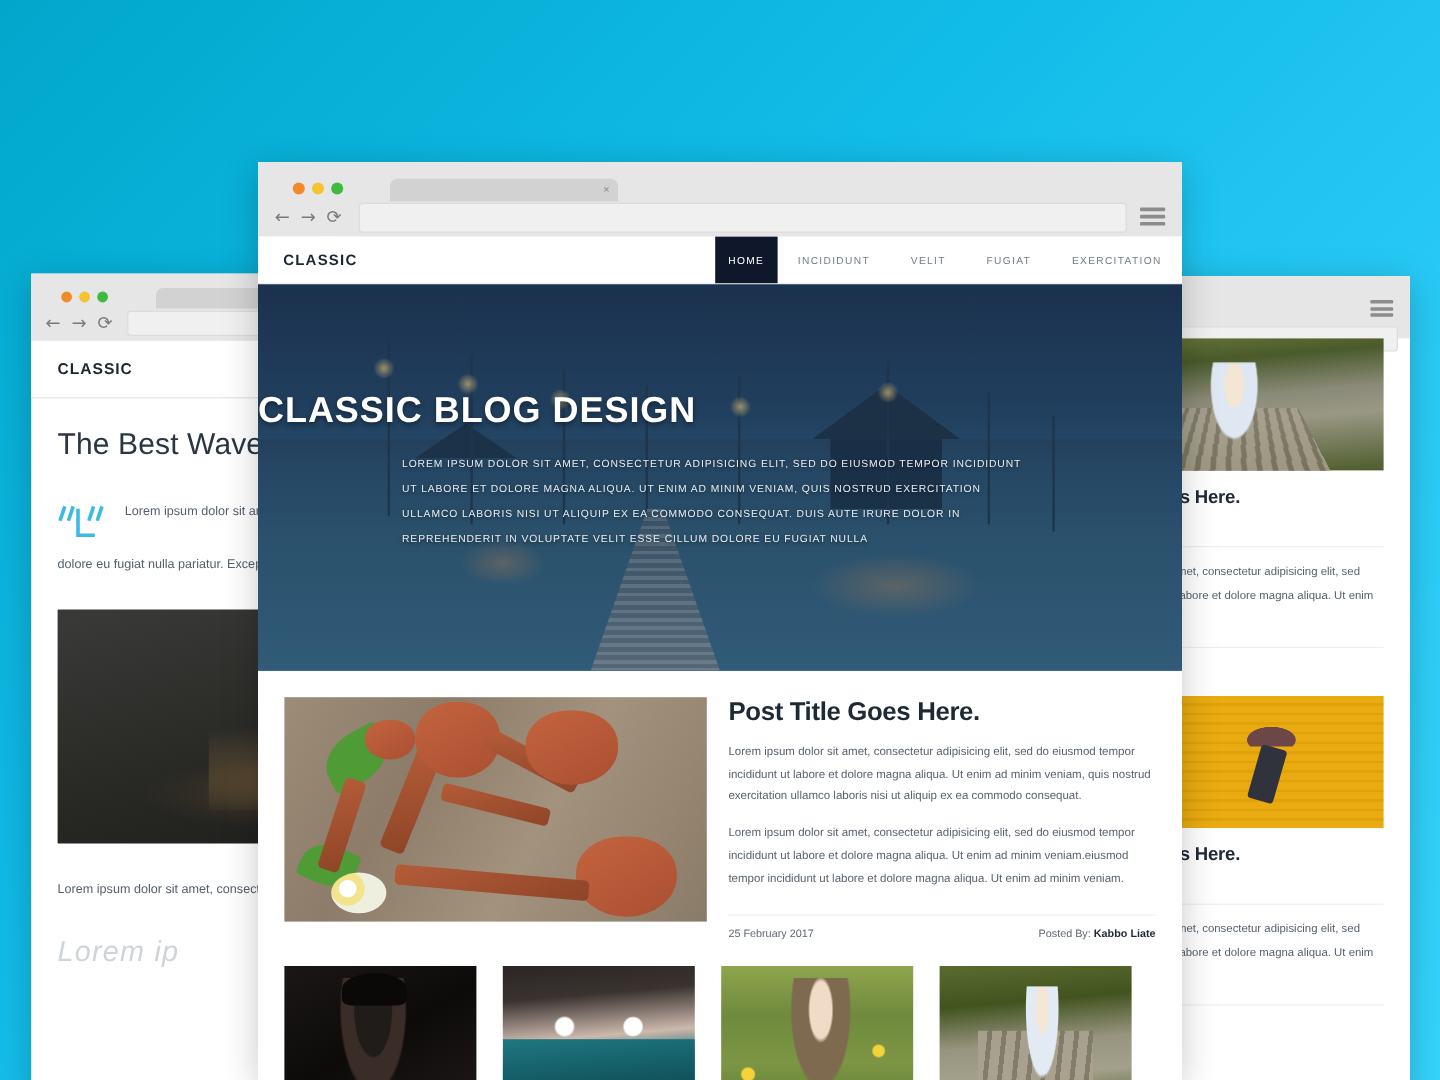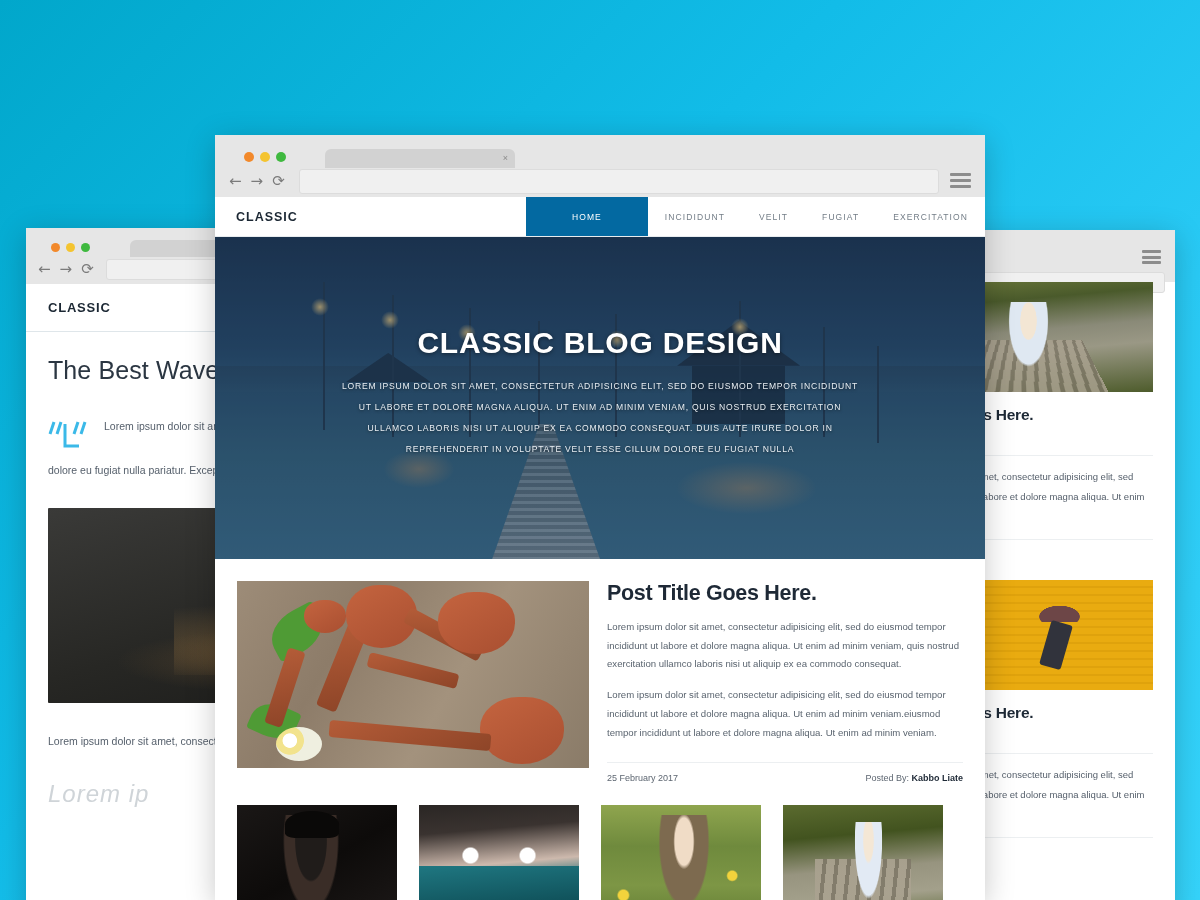--- a/index.html
+++ b/index.html
@@ -107,21 +107,21 @@
   #win-main .urlbar { height: 25px; margin-right: 34px; }
   #win-main .burger { position: absolute; right: 14px; top: 38px; width: 21px; height: 15px; }
   #win-main .burger i { height: 3px; }
 
   .mw-nav { height: 40px; background: #fff; display: flex; align-items: stretch; border-bottom: 1px solid #e8ecef; }
   .mw-brand { display: flex; align-items: center; padding-left: 21px; font-size: 12.5px; font-weight: bold;
               letter-spacing: 1px; color: #1b2733; flex: 1; }
   .mw-menu { display: flex; align-items: stretch; }
   .mw-item { display: flex; align-items: center; padding: 0 17px; font-size: 8.5px; letter-spacing: 1.1px;
              color: #737d87; }
-  .mw-item.active { background: #0369a1; color: #fff; padding: 0 46px; }
+  .mw-item.active { background: #0f172a; color: #fff; padding: 0 11px; }
 
   .hero { height: 322px; position: relative; overflow: hidden;
           background: linear-gradient(180deg,#1d3551 0%,#21415f 30%,#2c5676 58%,#376a88 78%,#3d7290 100%); }
   .hero .sky { position:absolute; inset:0 0 52% 0; background: linear-gradient(180deg,#1b3450 0%,#25496a 70%,#2f5c7c 100%); }
   .hero .water { position:absolute; top:48%; left:0; right:0; bottom:0;
                  background: linear-gradient(180deg,#2b5473 0%,#35657f 40%,#3d7290 100%); }
   .hero .hills { position:absolute; left:0; right:0; top:40%; height:11%;
                  background: linear-gradient(180deg, rgba(40,74,102,.95), rgba(45,85,113,.4)); }
   .hero .hut1 { position:absolute; left:17%; top:36%; width:11%; height:9%;
                 background:#1e3449; clip-path: polygon(50% 0,100% 100%,0 100%); }
@@ -133,21 +133,21 @@
                 clip-path: polygon(44% 0, 56% 0, 100% 100%, 0 100%);
                 opacity:.9; }
   .hero .pier::before { content:""; position:absolute; inset:0;
                 background: repeating-linear-gradient(180deg, rgba(255,255,255,.16) 0 3px, rgba(0,0,0,.12) 3px 7px); }
   .hero .pole { position:absolute; width:2px; background:#22394e; }
   .hero .glow { position:absolute; width:18px; height:18px; border-radius:50%;
                 background: radial-gradient(circle, rgba(255,214,130,.85), rgba(255,190,90,0) 70%); }
   .hero .refl { position:absolute; border-radius:50%;
                 background: radial-gradient(ellipse, rgba(255,170,90,.35), rgba(255,170,90,0) 72%); }
   .hero .veil { position:absolute; inset:0; background: rgba(26,47,72,.34); }
-  .hero-inner { position: relative; z-index: 5; text-align: center; padding-top: 89px; }
+  .hero-inner { position: relative; z-index: 5; text-align: left; padding-top: 89px; }
   .hero-title { color:#fff; font-size: 30px; font-weight: bold; letter-spacing: .8px;
                 text-shadow: 0 1px 4px rgba(0,0,0,.45); }
   .hero-sub { color:#e8eef3; font-size: 8.6px; letter-spacing: .75px; line-height: 2.45; margin-top: 16px;
               max-width: 530px; margin-left:auto; margin-right:auto; text-shadow: 0 1px 3px rgba(0,0,0,.5); }
 
   .mw-content { padding: 22px; background: #fff; }
   .post-row { display: flex; gap: 18px; }
   .post-img { width: 352px; flex: 0 0 352px; height: 187px; position: relative; overflow: hidden;
               background: linear-gradient(120deg,#9d8c78 0%,#8d7c69 30%,#a3927d 60%,#8a7b68 100%); }
   .post-img .sp { position:absolute; border-radius: 46% 46% 50% 50%;

